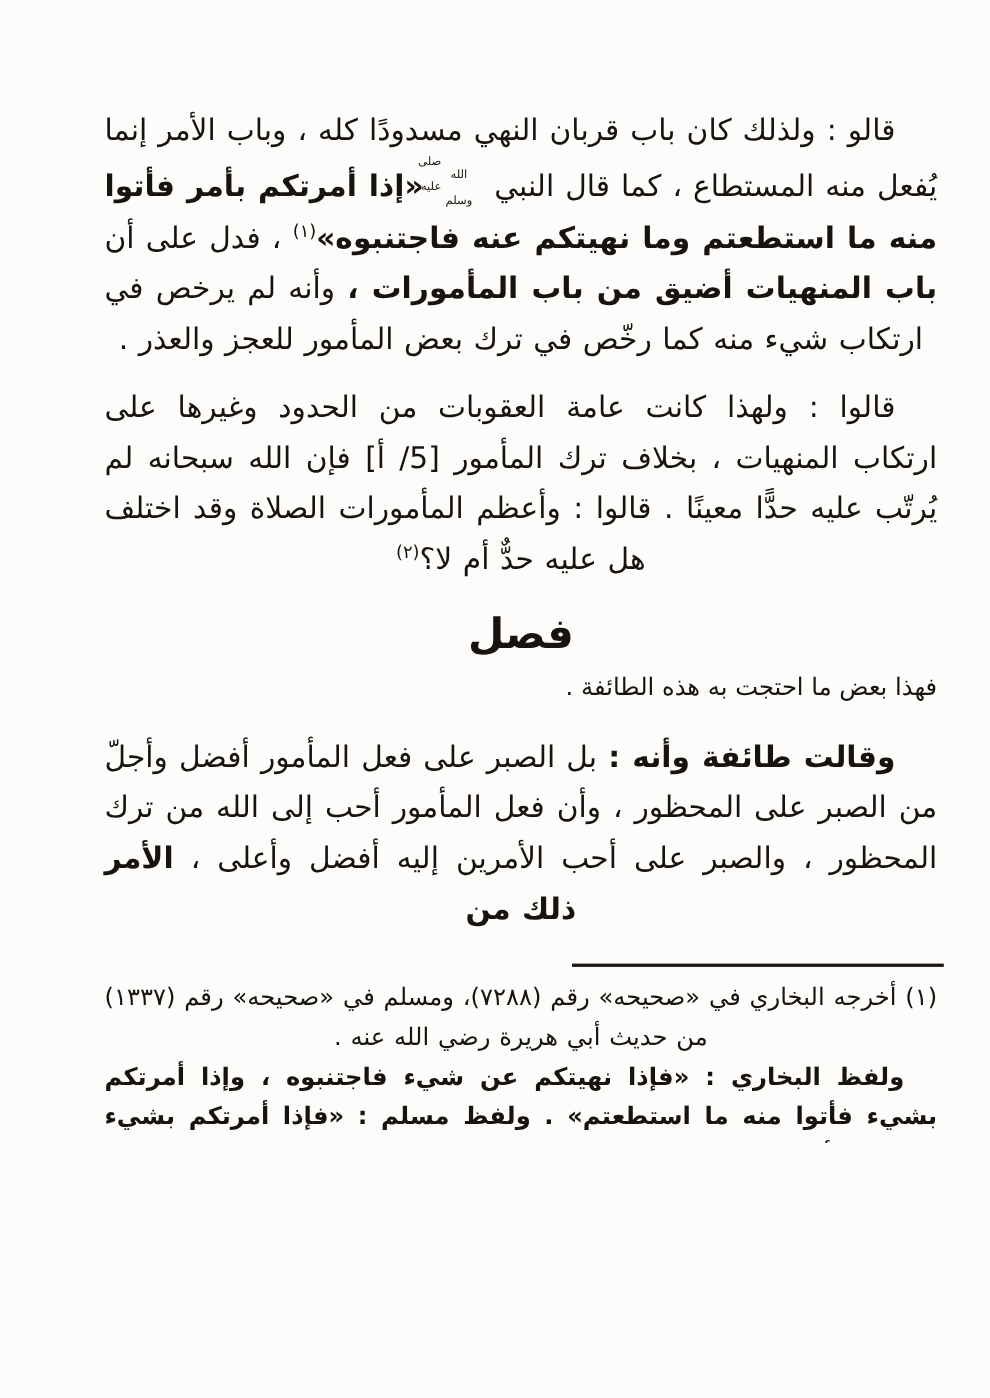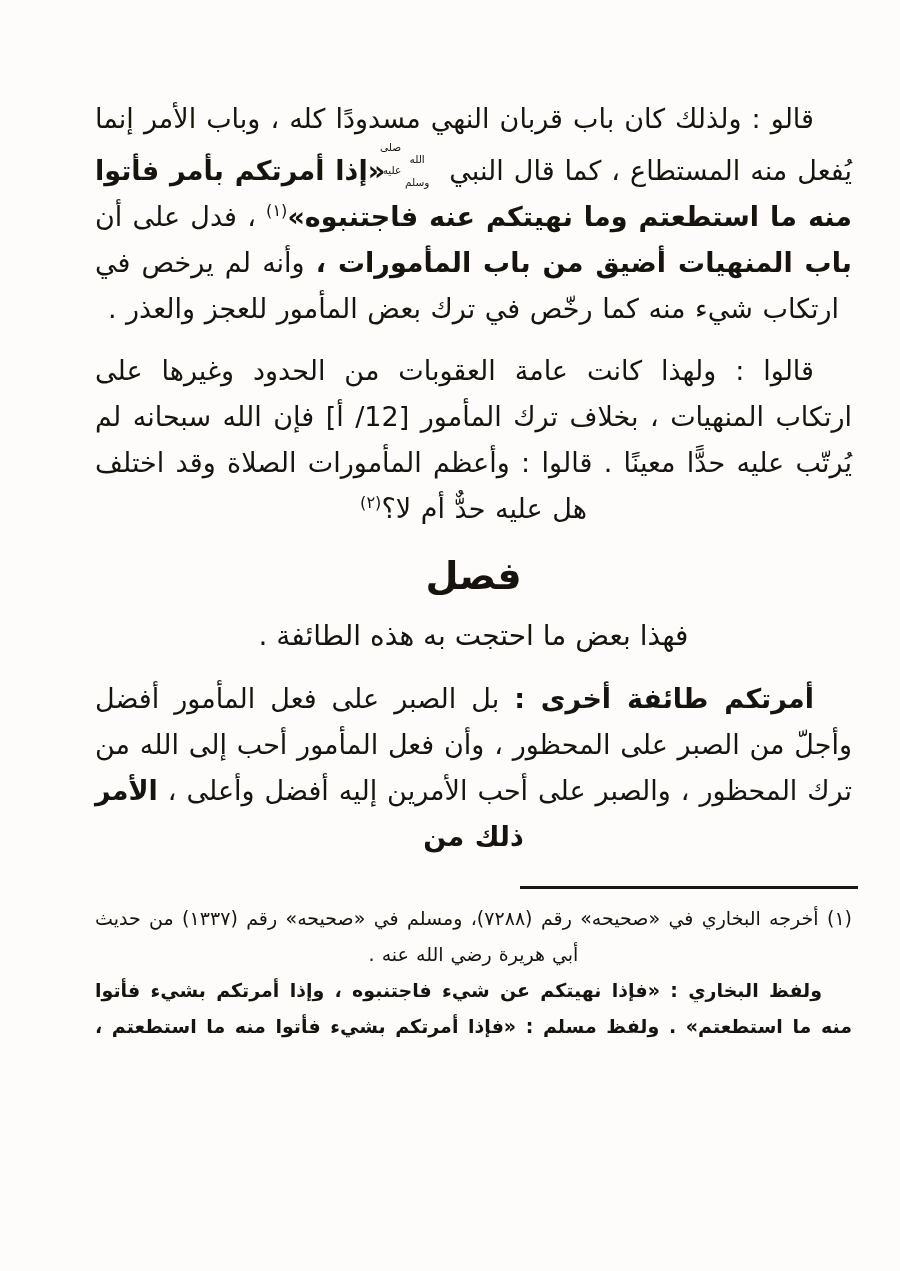--- a/index.html
+++ b/index.html
@@ -30,23 +30,22 @@
   .indent { text-indent: 38px; }
   .mt1 { margin-top: 16px; }
   .section-heading {
     margin: 20px 0 0 0;
     text-align: center;
     font-size: 38px;
     font-weight: bold;
     line-height: 48px;
   }
   .closing-line {
-    margin-top: 14px;
-    text-align: center;
-    font-size: 28px;
+    margin-top: 4px;
+    font-size: 22px;
     line-height: 44px;
   }
   .p3 { margin-top: 18px; }
   .b { font-weight: bold; }
   .sup {
     font-size: 0.60em;
     vertical-align: super;
     line-height: 0;
   }
   .pbuh {
@@ -59,21 +58,21 @@
   }
   .pbuh span { display: block; }
   .fn-divider {
     height: 3px;
     width: 338px;
     background: #1b1712;
     margin: 26px -6px 11px auto; 
   }
   .footnotes { display: block; }
   .fn-p {
-    font-size: 19px;
+    font-size: 22px;
     line-height: 36px;
     text-align: justify;
     text-align-last: center;
     word-spacing: 1px;
   }
   .fn-sub { text-indent: 30px; font-weight: bold; }
   .fn-sub2 { text-indent: 55px; }
   .page-number {
     margin-top: 12px;
     text-align: center;
@@ -82,27 +81,27 @@
   }
 </style>
 </head>
 <body>
 
 <div class="page">
   <main class="content">
 
     <p class="para indent"><span>قالو : ولذلك كان باب قربان النهي مسدودًا كله ، وباب الأمر إنما يُفعل منه المستطاع ، كما قال النبي </span><span class="pbuh"><span>صلى الله</span><span>عليه وسلم</span></span><span> </span><span class="b">«إذا أمرتكم بأمر فأتوا منه ما استطعتم وما نهيتكم عنه فاجتنبوه»</span><span class="sup">(١)</span><span> ، فدل على أن </span><span class="b">باب المنهيات أضيق من باب المأمورات ،</span><span> وأنه لم يرخص في ارتكاب شيء منه كما رخّص في ترك بعض المأمور للعجز والعذر .</span></p>
 
-    <p class="para indent mt1"><span>قالوا : ولهذا كانت عامة العقوبات من الحدود وغيرها على ارتكاب المنهيات ، بخلاف ترك المأمور [12/ أ] فإن الله سبحانه لم يُرتّب عليه حدًّا معينًا . قالوا : وأعظم المأمورات الصلاة وقد اختلف هل عليه حدٌّ أم لا؟</span><span class="sup">(٢)</span></p>
+    <p class="para indent mt1"><span>قالوا : ولهذا كانت عامة العقوبات من الحدود وغيرها على ارتكاب المنهيات ، بخلاف ترك المأمور [5/ أ] فإن الله سبحانه لم يُرتّب عليه حدًّا معينًا . قالوا : وأعظم المأمورات الصلاة وقد اختلف هل عليه حدٌّ أم لا؟</span><span class="sup">(٢)</span></p>
 
     <h2 class="section-heading">فصل</h2>
 
     <p class="closing-line">فهذا بعض ما احتجت به هذه الطائفة .</p>
 
-    <p class="para indent p3"><span class="b">أمرتكم طائفة أخرى :</span><span> بل الصبر على فعل المأمور أفضل وأجلّ من الصبر على المحظور ، وأن فعل المأمور أحب إلى الله من ترك المحظور ، والصبر على أحب الأمرين إليه أفضل وأعلى ، </span><span class="b">الأمر ذلك من</span></p>
+    <p class="para indent p3"><span class="b">وقالت طائفة وأنه :</span><span> بل الصبر على فعل المأمور أفضل وأجلّ من الصبر على المحظور ، وأن فعل المأمور أحب إلى الله من ترك المحظور ، والصبر على أحب الأمرين إليه أفضل وأعلى ، </span><span class="b">الأمر ذلك من</span></p>
 
     <div class="fn-divider"></div>
 
     <section class="footnotes">
       <div>
         <p class="fn-p"><span class="fn-marker">(١) </span><span>أخرجه البخاري في «صحيحه» رقم (٧٢٨٨)، ومسلم في «صحيحه» رقم (١٣٣٧) من حديث أبي هريرة رضي الله عنه .</span></p>
         <p class="fn-p fn-sub"><span>ولفظ البخاري : «فإذا نهيتكم عن شيء فاجتنبوه ، وإذا أمرتكم بشيء فأتوا منه ما استطعتم» . ولفظ مسلم : «فإذا أمرتكم بشيء فأتوا منه ما استطعتم ، وإذا نهيتكم عن شيء فدعوه» .</span></p>
       </div>
       <div>
       </div>

